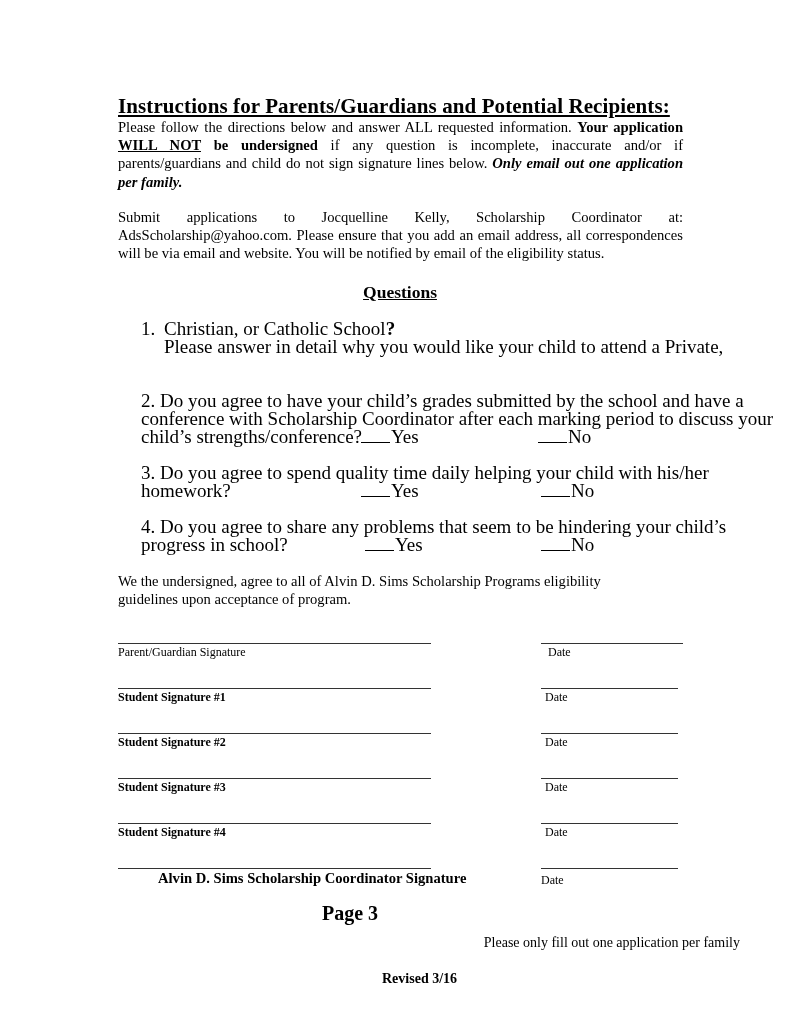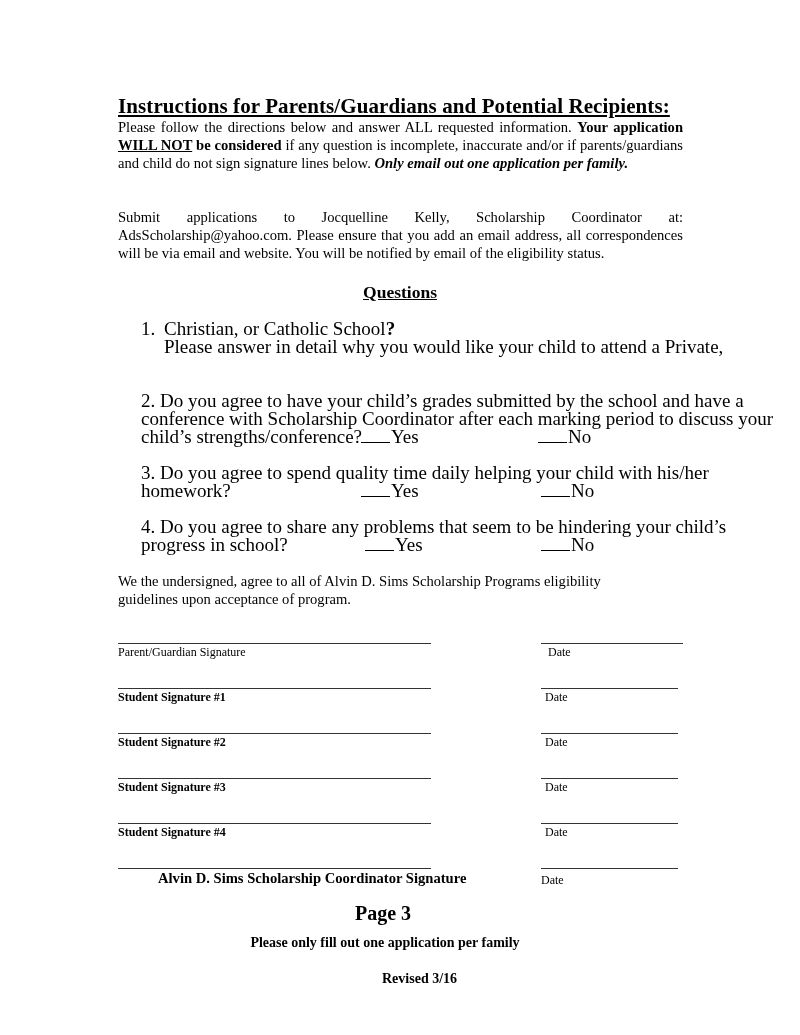--- a/index.html
+++ b/index.html
@@ -23,31 +23,31 @@
   .q4 { left: 141px; top: 518px; }
   .yes { position: absolute; }
   .no { position: absolute; }
   .blank { display: inline-block; width: 29px; border-bottom: 1px solid #000; height: 12px; vertical-align: baseline; margin-right: 1px; }
   .agree { left: 118px; top: 572px; font-size: 14.6px; line-height: 18.2px; white-space: nowrap; }
   .sigline { position: absolute; height: 0; border-top: 1px solid #333; }
   .siglabel { position: absolute; font-size: 12px; white-space: nowrap; }
   .siglabel.bold { font-weight: bold; }
   .datelabel { position: absolute; font-size: 12px; white-space: nowrap; }
   .coord-label { font-size: 14.6px; font-weight: bold; margin-left: 40px; }
-  .page-no { left: 0; width: 700px; top: 902px; text-align: center; font-size: 20px; font-weight: bold; padding-left: 33px; }
-  .footer-note { left: 15px; width: 740px; top: 935px; text-align: center; font-size: 14px; font-weight: bold; }
+  .page-no { left: 0; width: 700px; top: 902px; text-align: center; font-size: 20px; font-weight: bold; }
+  .footer-note { left: 0; width: 740px; top: 935px; text-align: right; font-size: 14px; font-weight: normal; }
   .revised { left: 382px; top: 971px; font-size: 14px; font-weight: bold; white-space: nowrap; }
 </style>
 </head>
 <body>
 
 <div class="abs title">Instructions for Parents/Guardians and Potential Recipients:</div>
 
 <div class="abs para para1">
-  <span>Please follow the directions below and answer ALL requested information.  </span><span class="b">Your application </span><span class="b u">WILL NOT</span><span class="b"> be considered</span><span> if any question is incomplete, inaccurate and/or if parents/guardians and child do not sign signature lines below. </span><span class="bi">Only email out one application per family.</span>
+  <span>Please follow the directions below and answer ALL requested information.  </span><span class="b">Your application </span><span class="b u">WILL NOT</span><span class="b"> be undersigned</span><span> if any question is incomplete, inaccurate and/or if parents/guardians and child do not sign signature lines below. </span><span class="bi">Only email out one application per family.</span>
 </div>
 
 <div class="abs para para2">Submit applications to Jocquelline Kelly, Scholarship Coordinator at: AdsScholarship@yahoo.com.  Please ensure that you add an email address, all correspondences will be via email and website. You will be notified by email of the eligibility status.</div>
 
 <div class="abs q-heading">Questions</div>
 
 <div class="abs q q1">
   <span class="num">1.</span>
   <div class="txt">
     <div><span>Christian, or Catholic School</span><span class="b">?</span></div>

